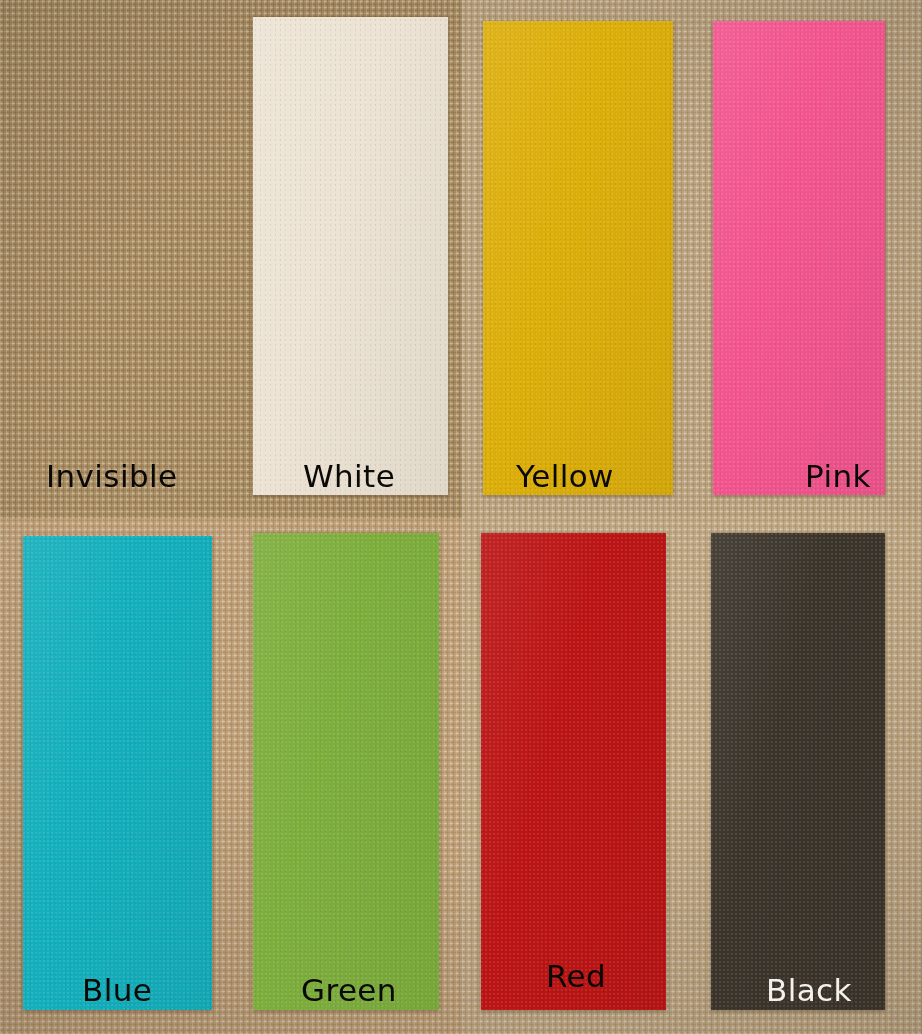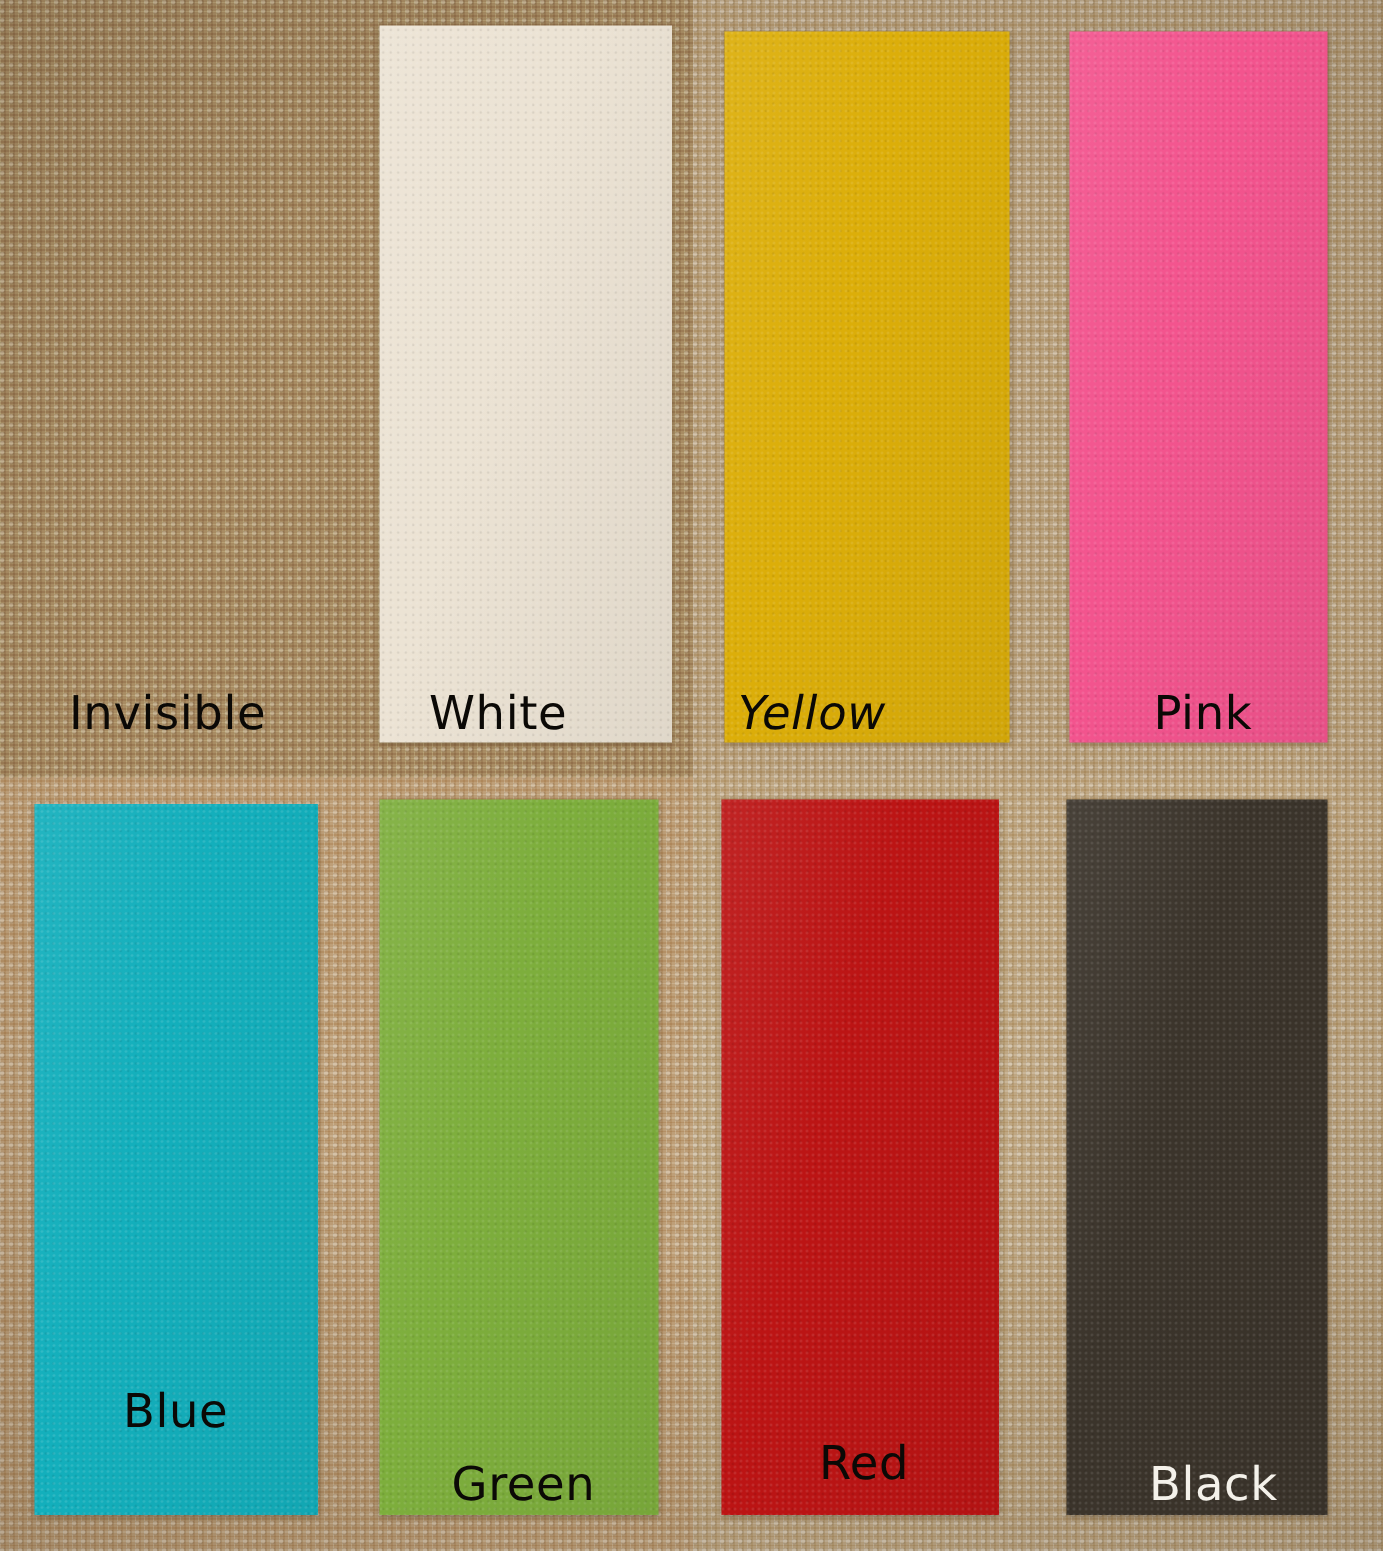--- a/index.html
+++ b/index.html
@@ -141,36 +141,36 @@
   <div class="weave"></div>
   <div class="weave-bumps"></div>
   <div class="bg-vignette"></div>
 
   <div id="swatch-layer">
       <div class="label" style="left: 46px; top: 461px; color: rgb(11, 9, 6);">Invisible</div>
       <div class="swatch paper" style="left: 253px; top: 17px; width: 195px; height: 478px; background: rgb(236, 227, 212);">
         <div class="grain"></div>
         <div class="sheen"></div>
       </div>
-      <div class="label" style="left: 286px; top: 461px; color: rgb(11, 9, 6);">White</div>
+      <div class="label" style="left: 303px; top: 461px; color: rgb(11, 9, 6);">White</div>
       <div class="swatch paper" style="left: 483px; top: 21px; width: 190px; height: 474px; background: rgb(220, 174, 9);">
         <div class="grain"></div>
         <div class="sheen"></div>
       </div>
-      <div class="label" style="left: 492px; top: 461px; color: rgb(11, 9, 6); font-style: italic;">Yellow</div>
+      <div class="label" style="left: 516px; top: 461px; color: rgb(11, 9, 6);">Yellow</div>
       <div class="swatch paper" style="left: 713px; top: 21px; width: 172px; height: 474px; background: rgb(243, 84, 142);">
         <div class="grain"></div>
         <div class="sheen"></div>
       </div>
-      <div class="label" style="left: 769px; top: 461px; color: rgb(11, 9, 6);">Pink</div>
+      <div class="label" style="left: 805px; top: 461px; color: rgb(11, 9, 6);">Pink</div>
       <div class="swatch paper" style="left: 23px; top: 536px; width: 189px; height: 474px; background: rgb(19, 175, 188);">
         <div class="grain"></div>
         <div class="sheen"></div>
       </div>
-      <div class="label" style="left: 82px; top: 926px; color: rgb(11, 9, 6);">Blue</div>
+      <div class="label" style="left: 82px; top: 975px; color: rgb(11, 9, 6);">Blue</div>
       <div class="swatch paper" style="left: 253px; top: 533px; width: 186px; height: 477px; background: rgb(125, 174, 60);">
         <div class="grain"></div>
         <div class="sheen"></div>
       </div>
       <div class="label" style="left: 301px; top: 975px; color: rgb(11, 9, 6);">Green</div>
       <div class="swatch paper" style="left: 481px; top: 533px; width: 185px; height: 477px; background: rgb(188, 20, 20);">
         <div class="grain"></div>
         <div class="sheen"></div>
       </div>
       <div class="label" style="left: 546px; top: 961px; color: rgb(11, 9, 6);">Red</div>

